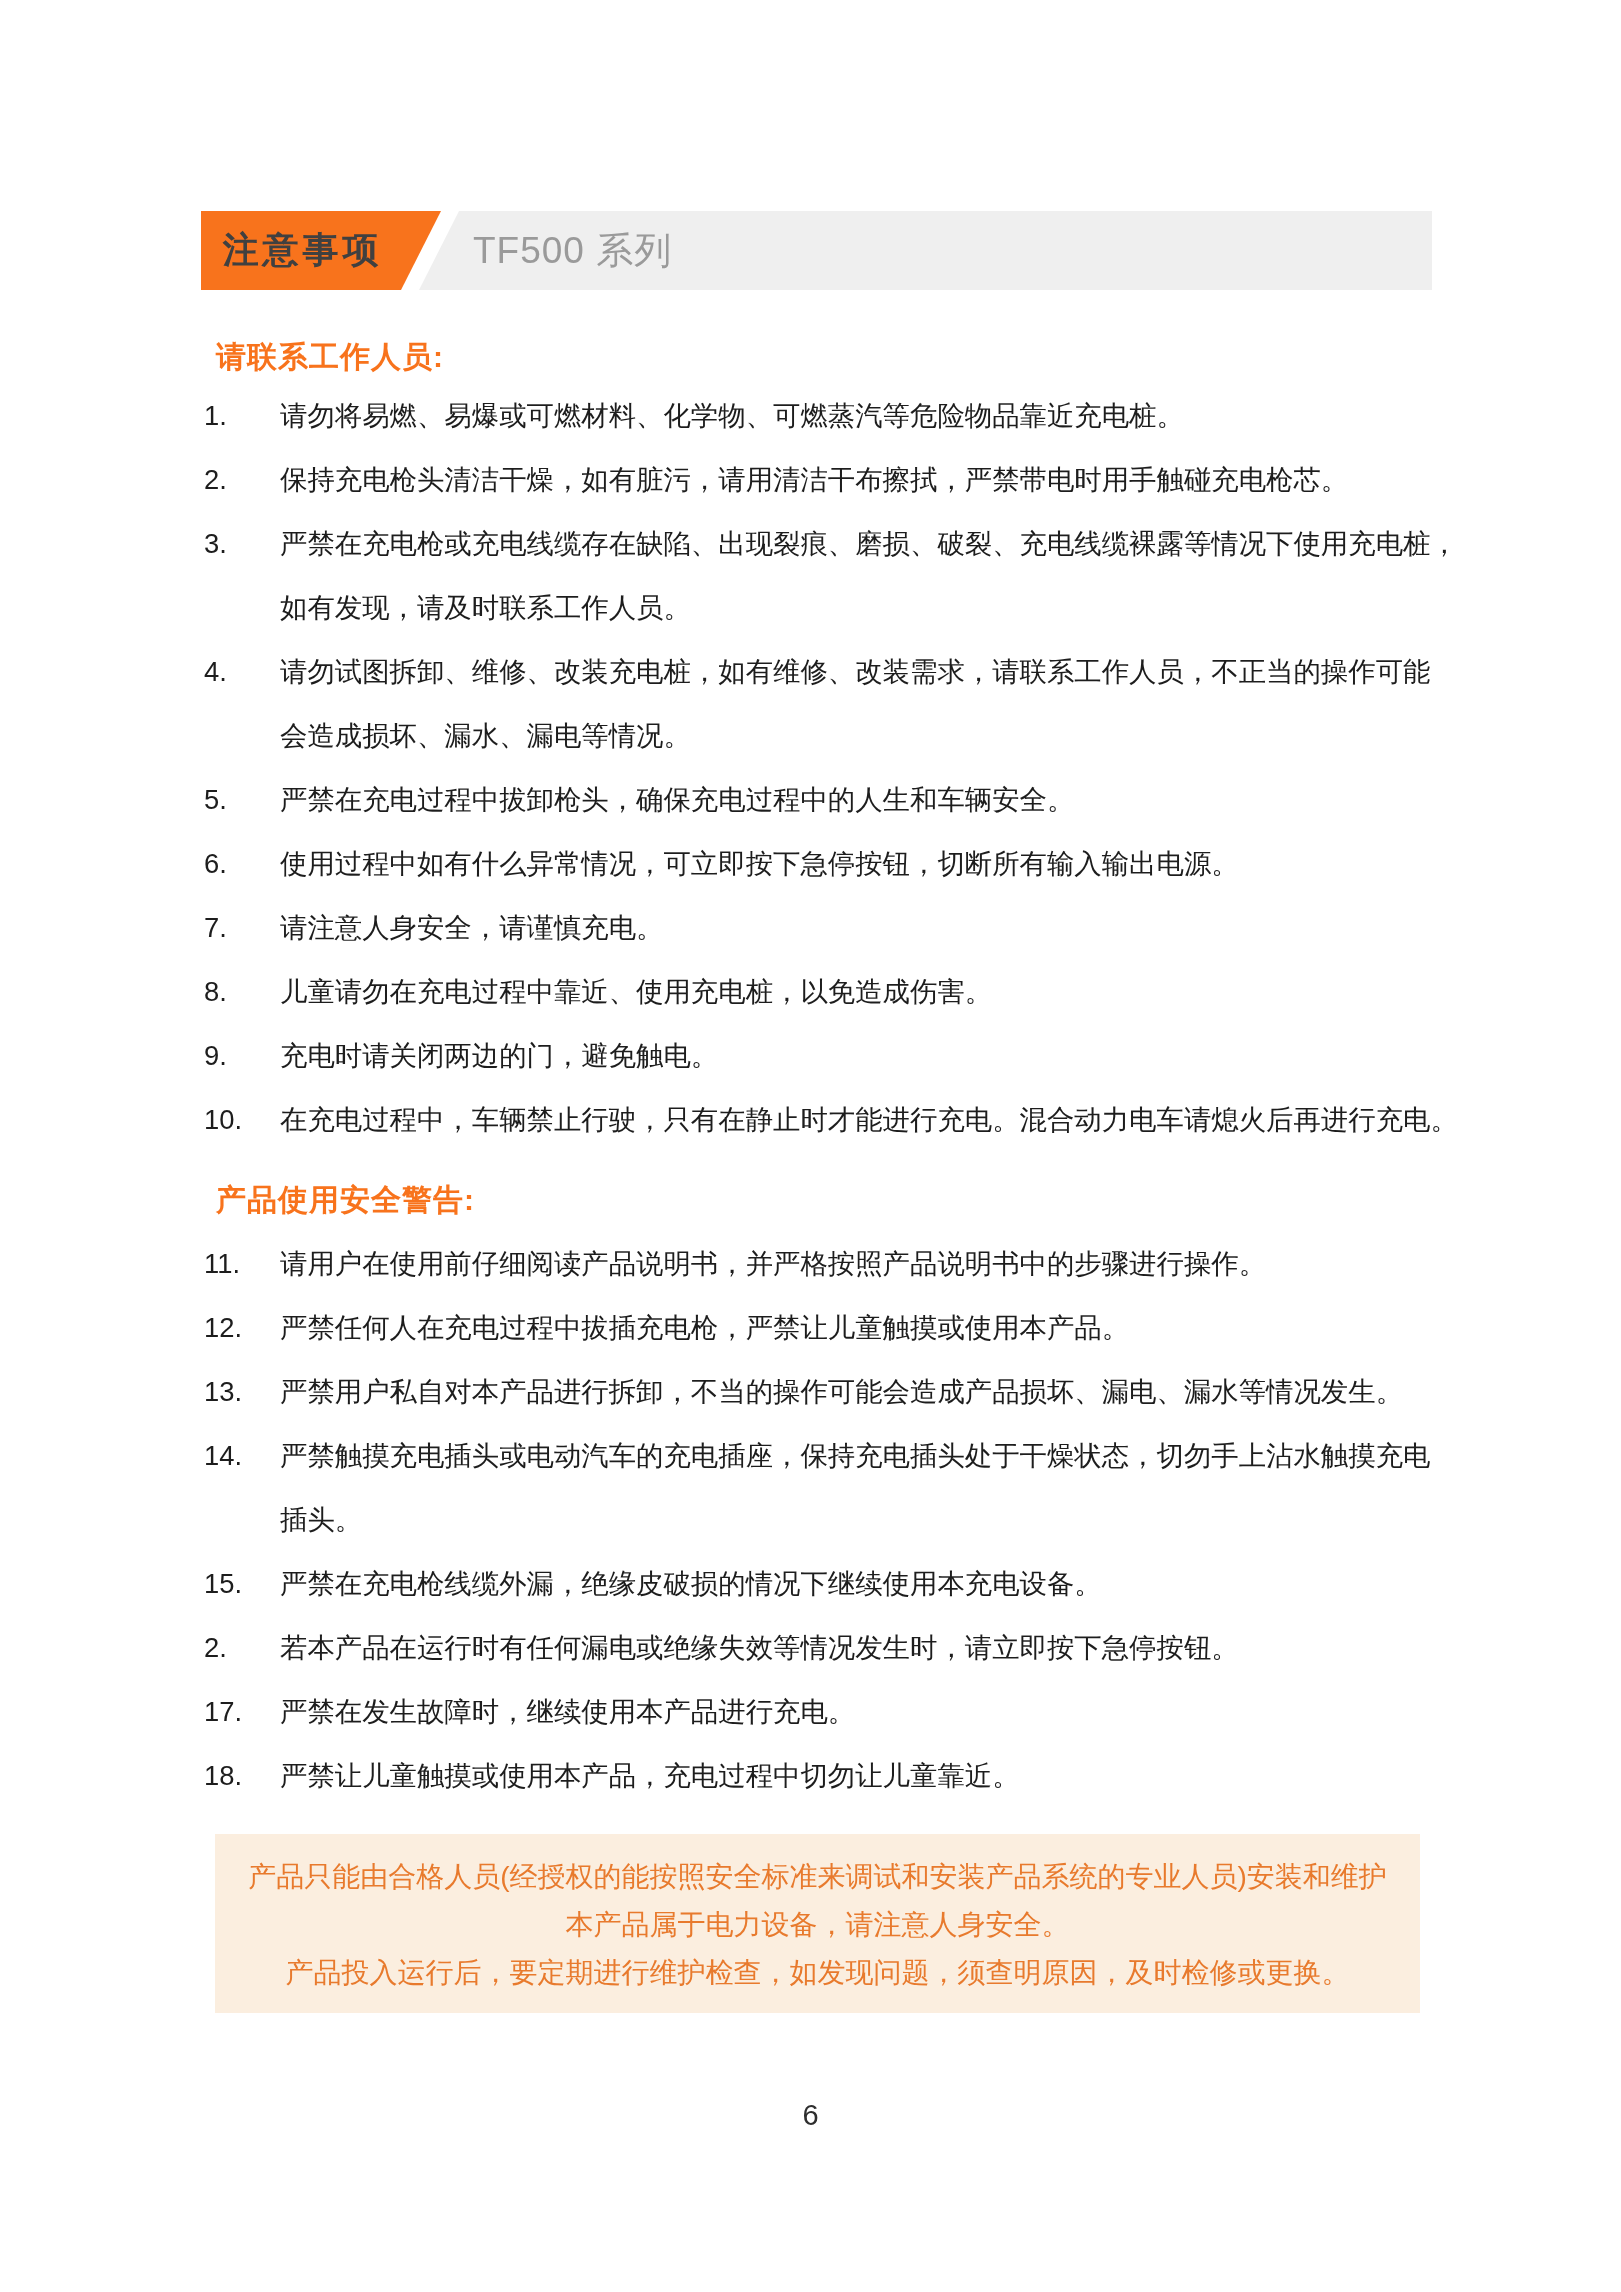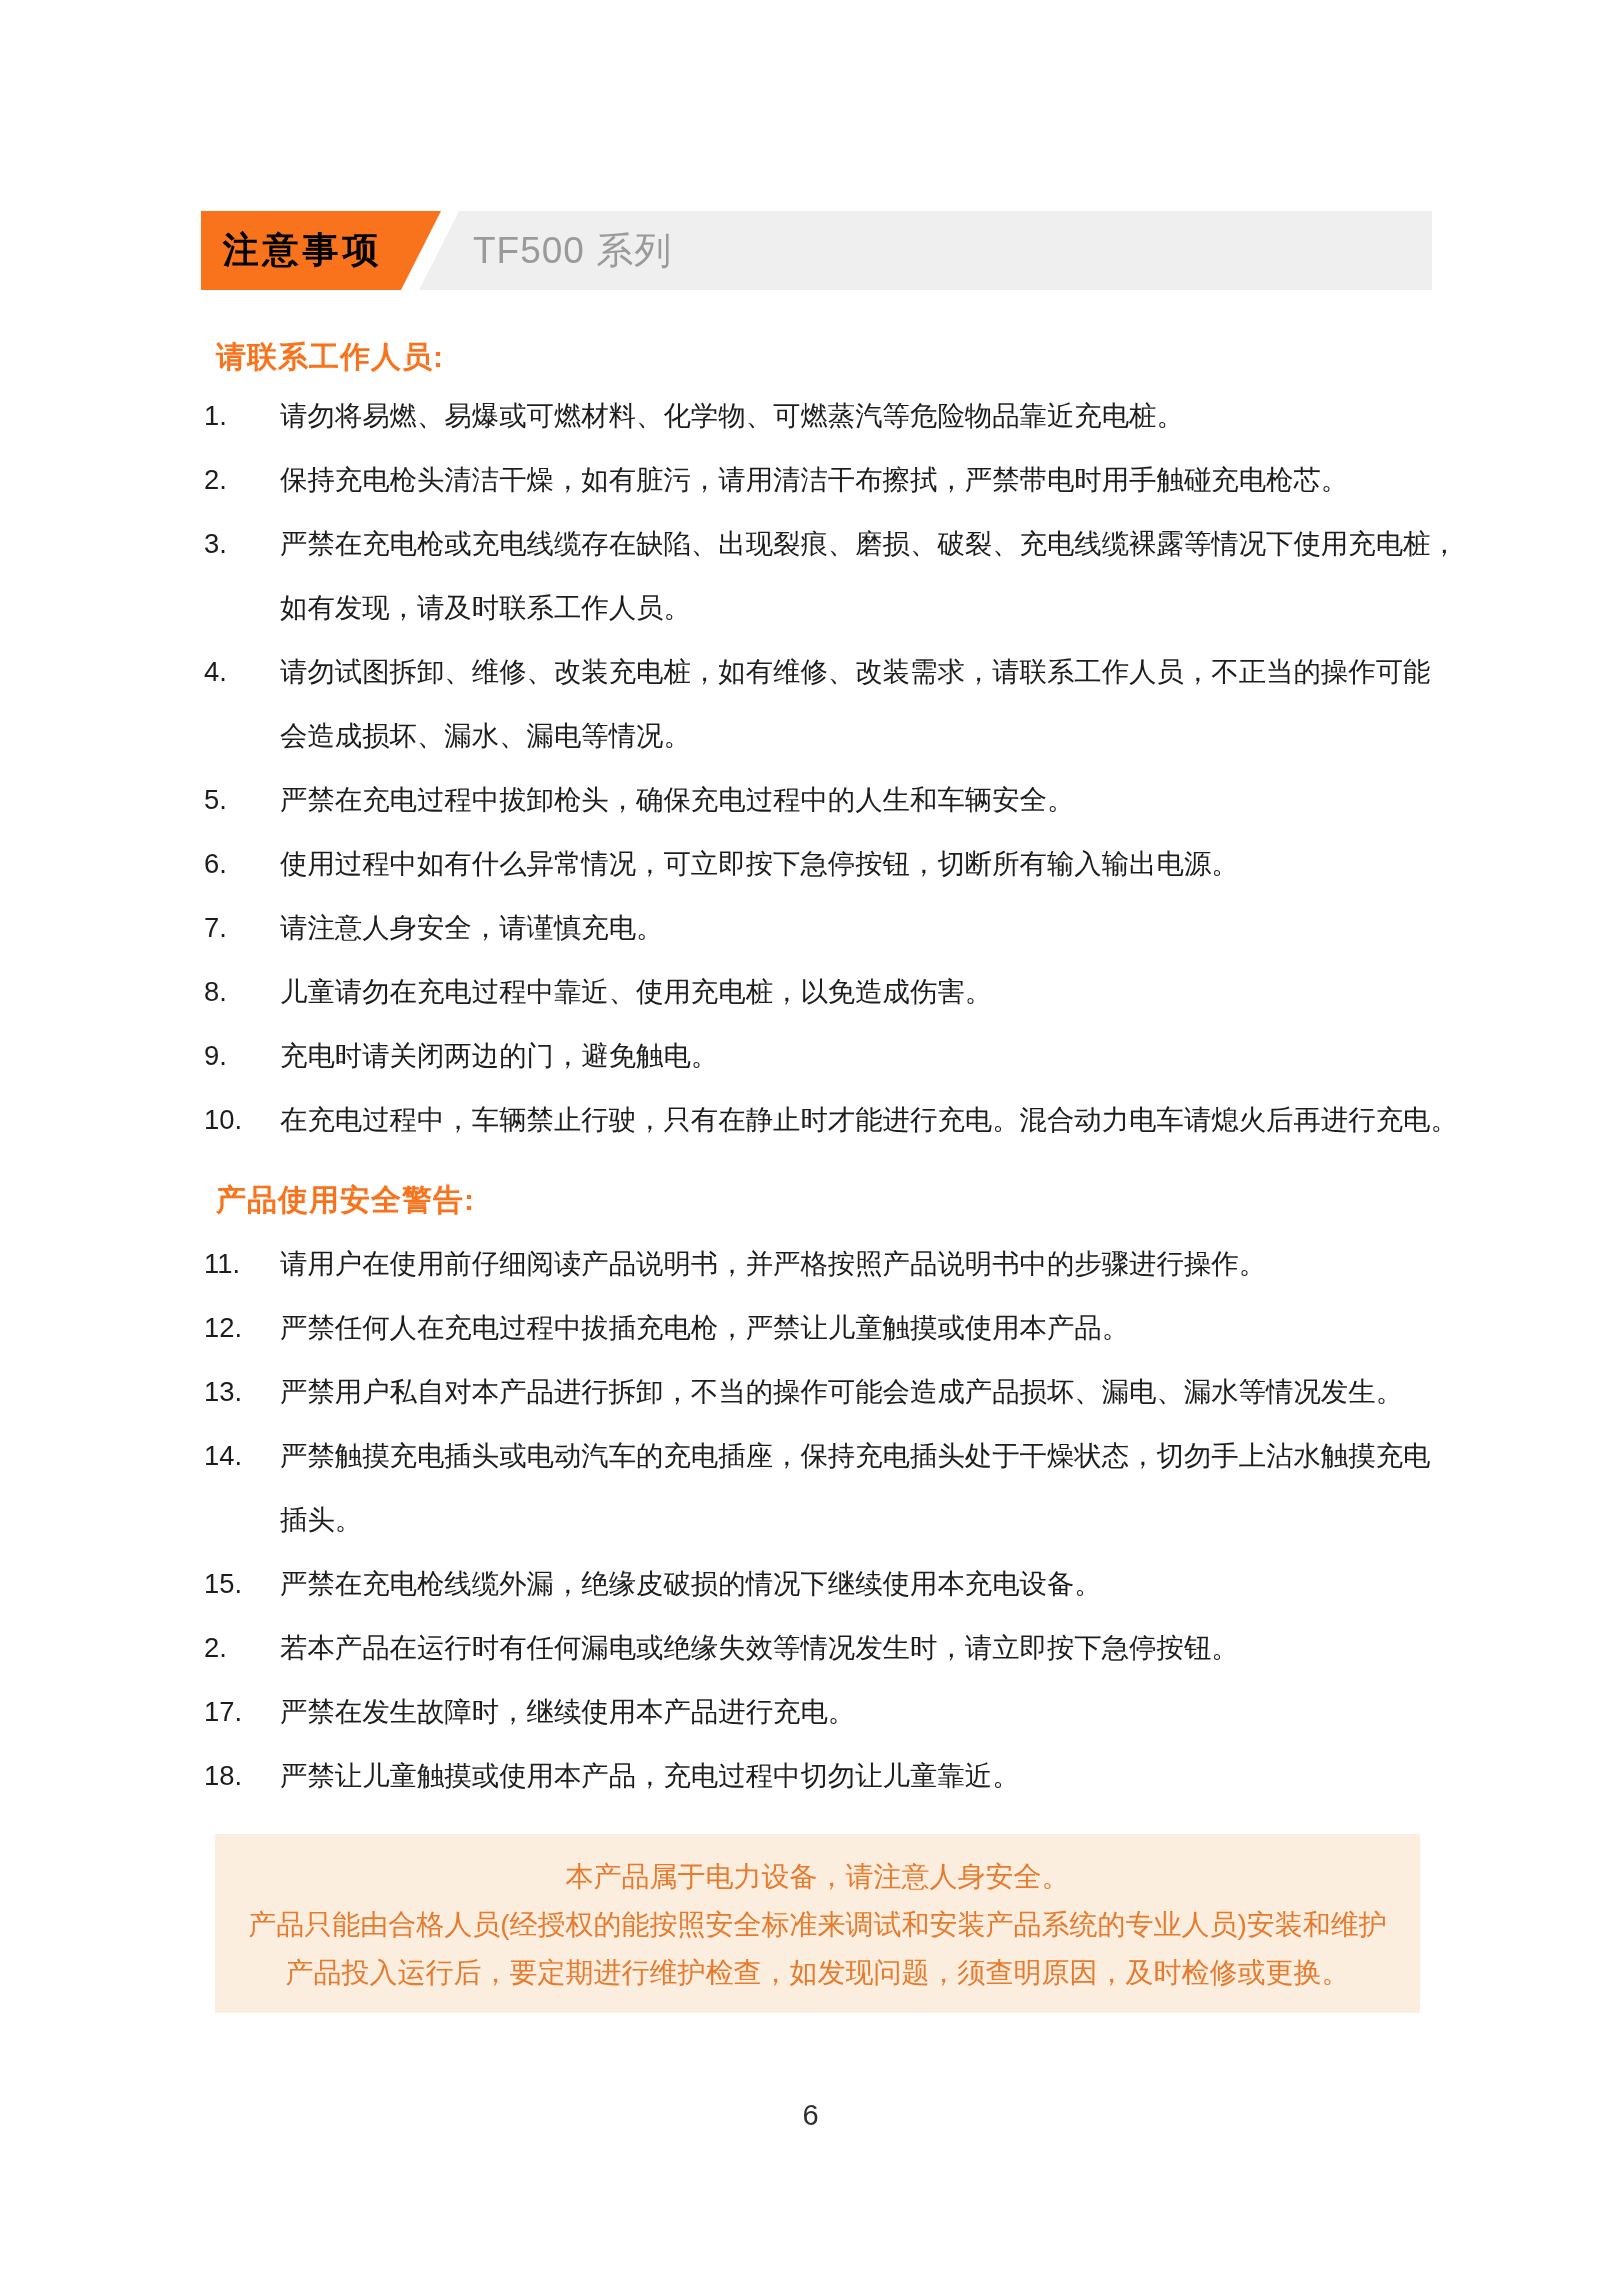--- a/index.html
+++ b/index.html
@@ -23,21 +23,21 @@
     clip-path:polygon(0 0, 100% 0, calc(100% - 40px) 100%, 0 100%);
   }
   .badge {
     position:absolute; left:0; top:0; width:240px; height:79px;
     background:var(--accent,#F8731C);
     clip-path:polygon(0 0, 100% 0, calc(100% - 40px) 100%, 0 100%);
     display:flex; align-items:center; justify-content:center;
     padding-right:37px;
   }
   .badge span {
-    color:#000000; font-size:36px; font-weight:bold; letter-spacing:3.9px; white-space:pre;
+    color:#404040; font-size:36px; font-weight:bold; letter-spacing:3.9px; white-space:pre;
   }
   
   .sec-heading {
     position:absolute; left:216px; font-size:30px; font-weight:bold;
     color:var(--accent,#F8731C); line-height:1; letter-spacing:1px; white-space:pre;
   }
   #heading1 { top:342px; }
   #heading2 { top:1185px; }
   
   .num-list { position:absolute; left:204px; width:1259px; }
@@ -153,21 +153,21 @@
         <span class="num">17.</span>
         <span class="txt">严禁在发生故障时，继续使用本产品进行充电。</span>
       </div>
       <div class="item">
         <span class="num">18.</span>
         <span class="txt">严禁让儿童触摸或使用本产品，充电过程中切勿让儿童靠近。</span>
       </div>
     </div>
 
   <div class="warn-box" id="warnbox">
+      <div class="warn-line">产品只能由合格人员(经授权的能按照安全标准来调试和安装产品系统的专业人员)安装和维护</div>
       <div class="warn-line">本产品属于电力设备，请注意人身安全。</div>
-      <div class="warn-line">产品只能由合格人员(经授权的能按照安全标准来调试和安装产品系统的专业人员)安装和维护</div>
       <div class="warn-line">产品投入运行后，要定期进行维护检查，如发现问题，须查明原因，及时检修或更换。</div>
     </div>
 
   <div class="page-num">6</div>
 
 </div>
 
 
 </body></html>

